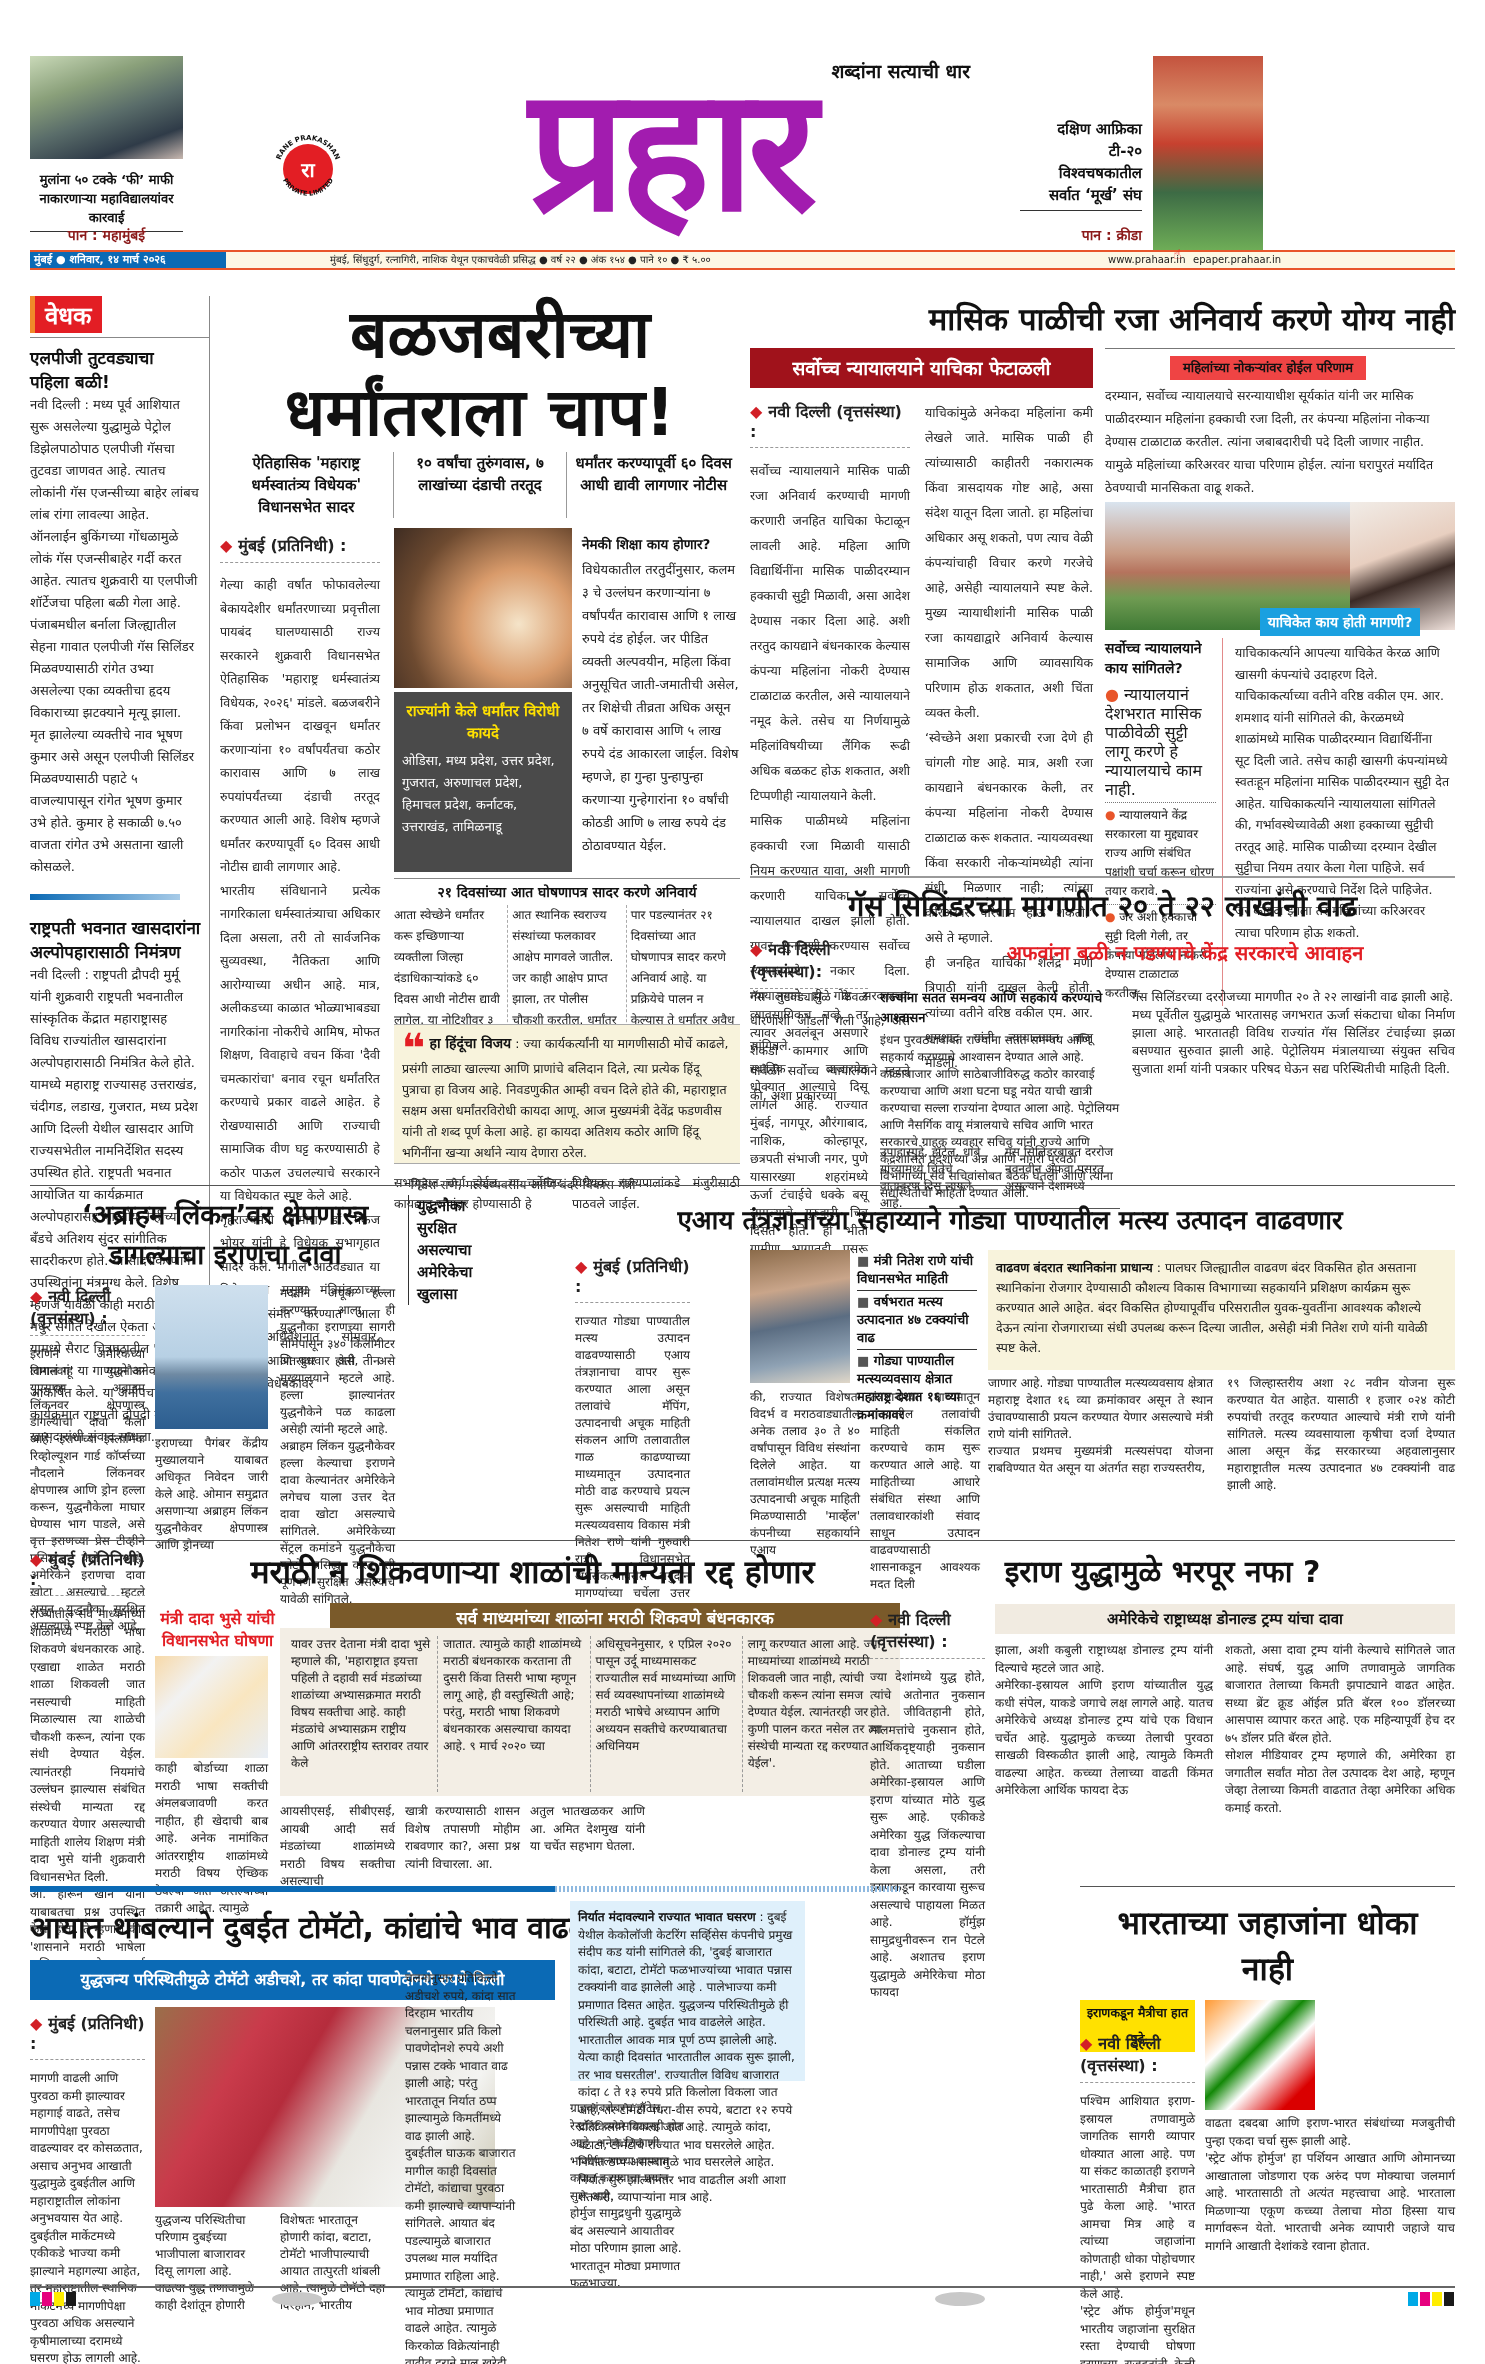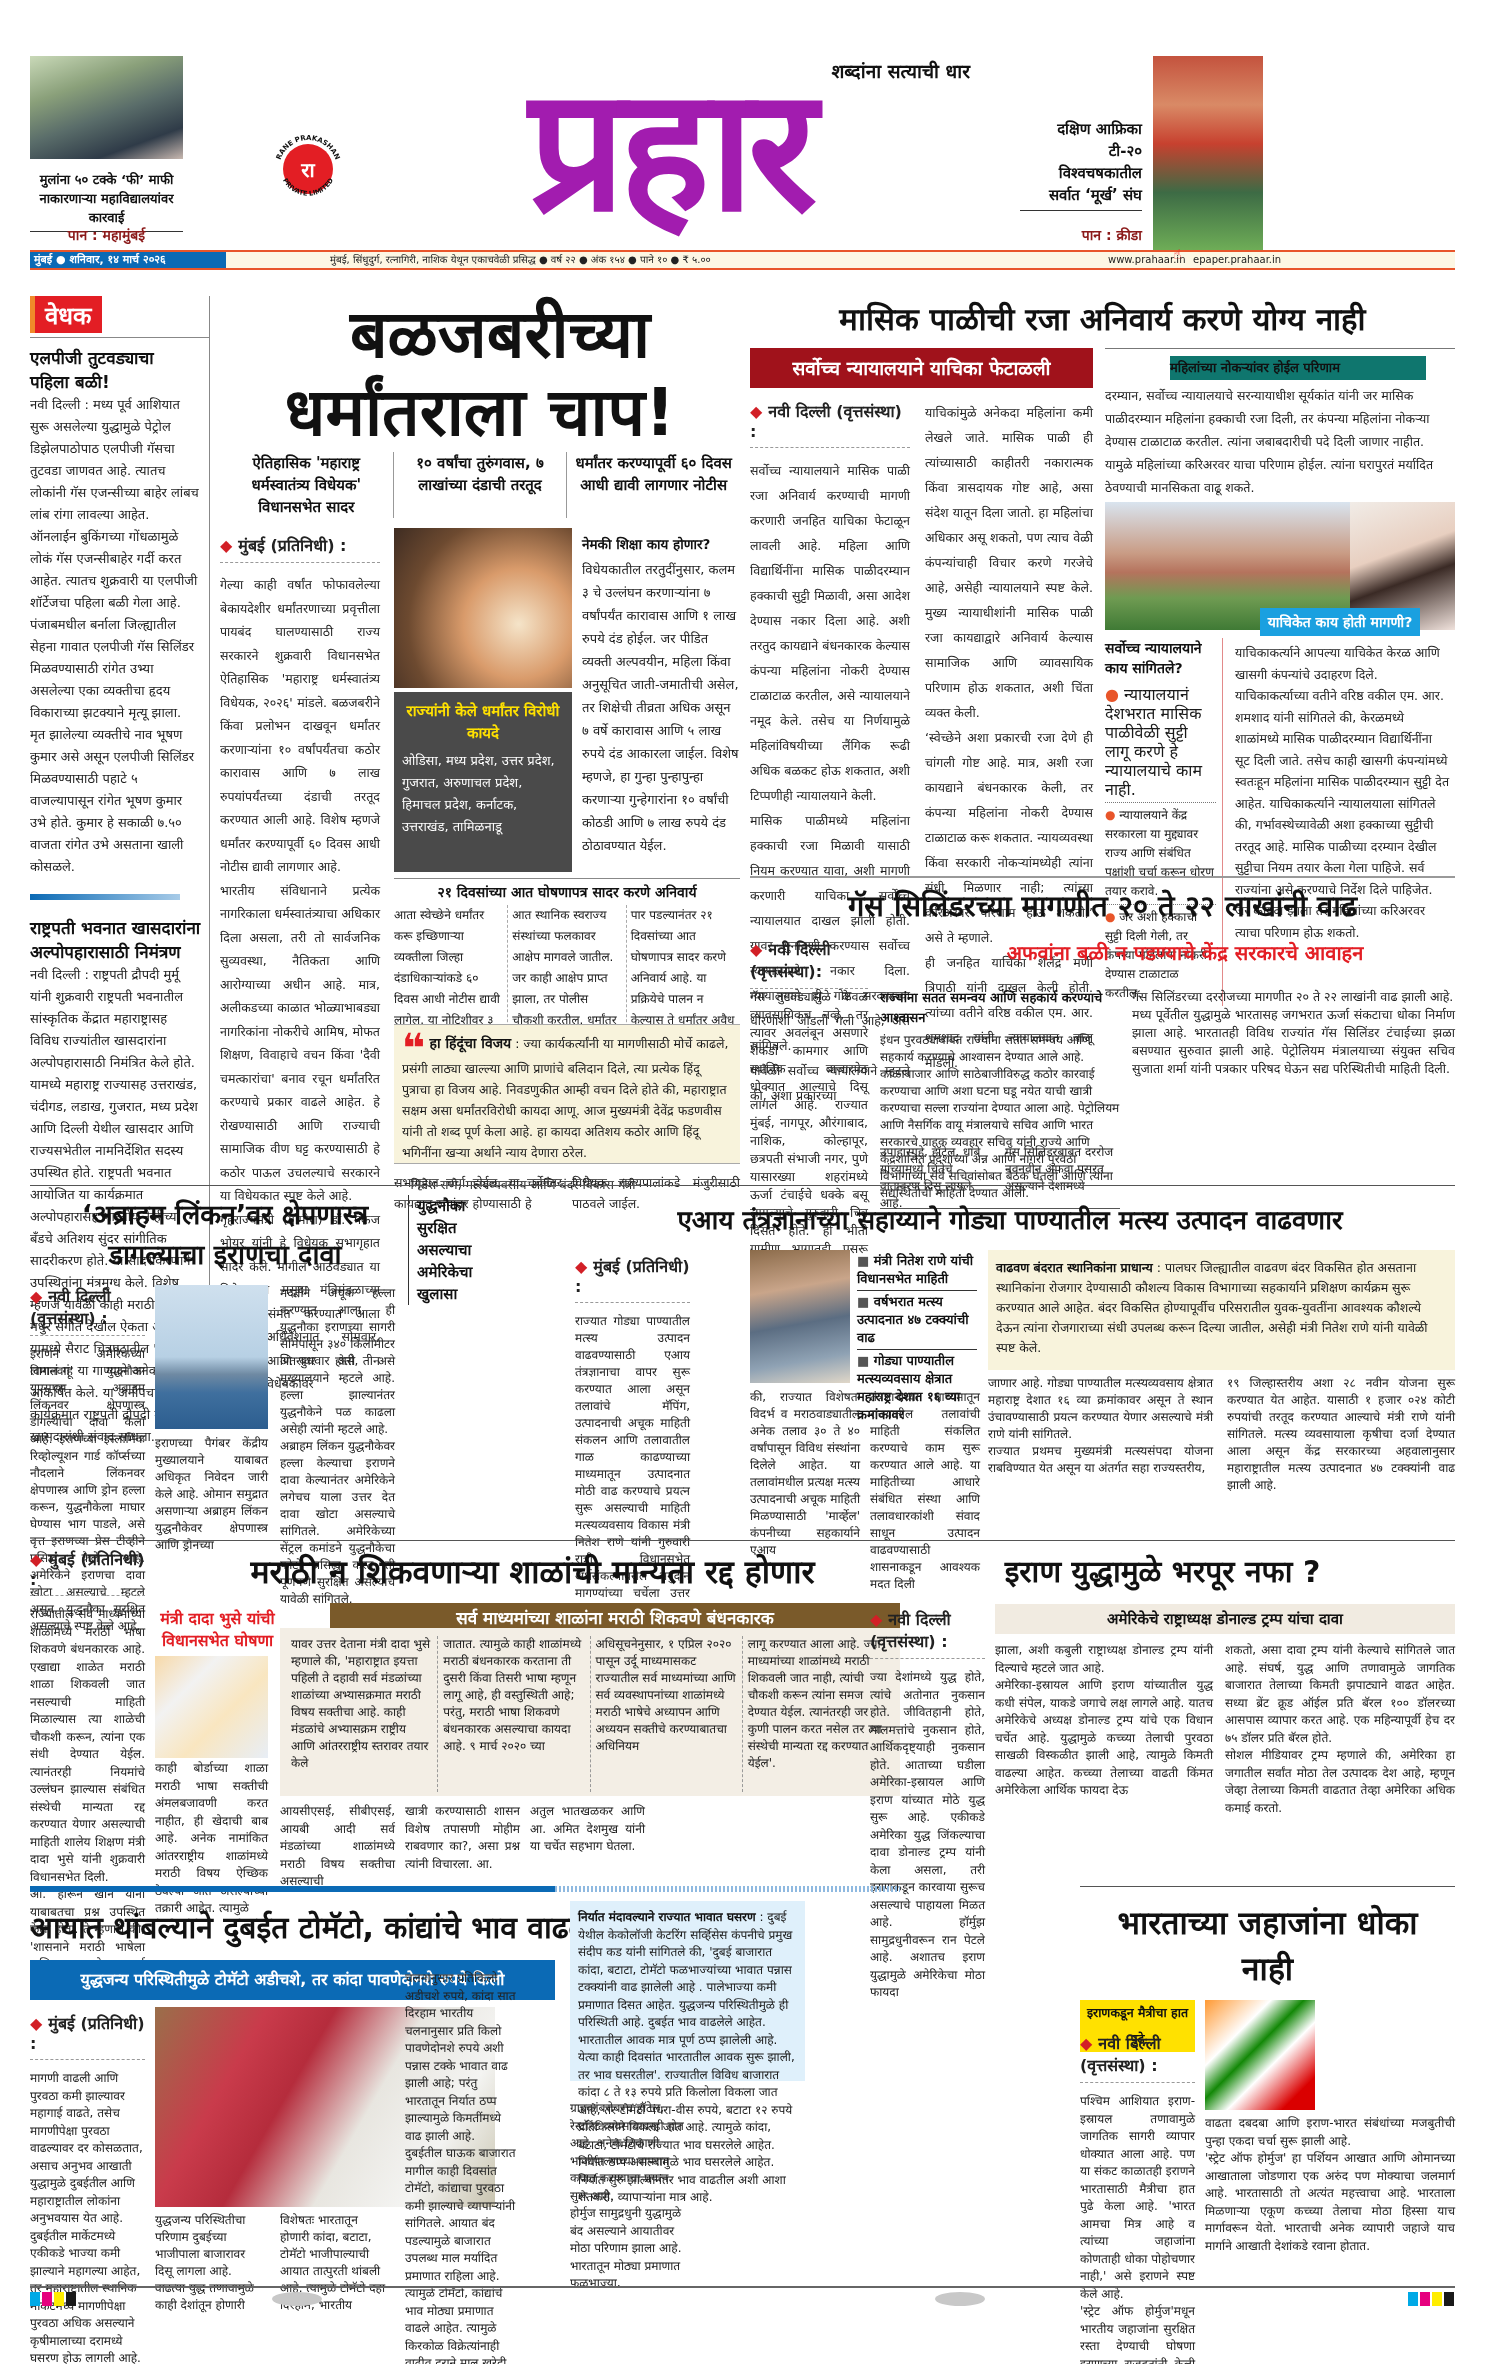--- a/index.html
+++ b/index.html
@@ -101,33 +101,33 @@
     <span>: ज्या कार्यकर्त्यांनी या मागणीसाठी मोर्चे काढले, प्रसंगी लाठ्या खाल्ल्या आणि प्राणांचे बलिदान दिले, त्या प्रत्येक हिंदू पुत्राचा हा विजय आहे. निवडणुकीत आम्ही वचन दिले होते की, महाराष्ट्रात सक्षम असा धर्मांतरविरोधी कायदा आणू. आज मुख्यमंत्री देवेंद्र फडणवीस यांनी तो शब्द पूर्ण केला आहे. हा कायदा अतिशय कठोर आणि हिंदू भगिनींना खऱ्या अर्थाने न्याय देणारा ठरेल.</span>
     <div style="margin-top:11px">- नितेश राणे, मत्स्यव्यवसाय आणि बंदरे विकास मंत्री</div>
   </div>
   <div class="abs" style="left:174px;top:876px;width:346px;display:flex;gap:10px">
     <div class="body-text" style="flex:1;font-size:12.5px;line-height:21px">सभागृहात चर्चा होईल. या चर्चेनंतर कायद्यात रूपांतर होण्यासाठी हे</div>
     <div class="body-text" style="flex:1;font-size:12.5px;line-height:21px">विधेयक राज्यपालांकडे मंजुरीसाठी पाठवले जाईल.</div>
   </div>
 </div>
 
 <div class="abs" style="left:750px;top:296px;width:705px;height:580px">
-  <div class="hl" style="text-align:center;font-size:31px;line-height:46px">मासिक पाळीची रजा अनिवार्य करणे योग्य नाही</div>
+  <div class="hl" style="text-align:right;font-size:31px;line-height:46px">मासिक पाळीची रजा अनिवार्य करणे योग्य नाही</div>
   <div class="abs" style="left:0;top:52px;width:343px;height:40px;background:#a0121b;color:#fff;font-weight:bold;font-size:19px;line-height:40px;text-align:center">सर्वोच्च न्यायालयाने याचिका फेटाळली</div>
   <div class="abs" style="left:0;top:104px;width:160px">
     <div class="dateline"><span class="dia">◆</span><span>नवी दिल्ली (वृत्तसंस्था) :</span></div>
     <div class="body-text" style="white-space:pre-line;font-size:12.5px;line-height:25px">सर्वोच्च न्यायालयाने मासिक पाळी रजा अनिवार्य करण्याची मागणी करणारी जनहित याचिका फेटाळून लावली आहे. महिला आणि विद्यार्थिनींना मासिक पाळीदरम्यान हक्काची सुट्टी मिळावी, असा आदेश देण्यास नकार दिला आहे. अशी तरतुद कायद्याने बंधनकारक केल्यास कंपन्या महिलांना नोकरी देण्यास टाळाटाळ करतील, असे न्यायालयाने नमूद केले. तसेच या निर्णयामुळे महिलांविषयीच्या लैंगिक रूढी अधिक बळकट होऊ शकतात, अशी टिप्पणीही न्यायालयाने केली.
 मासिक पाळीमध्ये महिलांना हक्काची रजा मिळावी यासाठी नियम करण्यात यावा, अशी मागणी करणारी याचिका सर्वोच्च न्यायालयात दाखल झाली होती. यावर सुनावणी करण्यास सर्वोच्च न्यायालयाने नकार दिला. न्यायालयाने ही गोष्ट सरकारच्या धोरणांशी जोडली गेली आहे, असे सांगितले.
 यावेळी सर्वोच्च न्यायालयाने म्हटले की, अशा प्रकारच्या</div>
   </div>
   <div class="abs body-text" style="left:175px;top:104px;width:168px;white-space:pre-line;font-size:12.5px;line-height:25px">याचिकांमुळे अनेकदा महिलांना कमी लेखले जाते. मासिक पाळी ही त्यांच्यासाठी काहीतरी नकारात्मक किंवा त्रासदायक गोष्ट आहे, असा संदेश यातून दिला जातो. हा महिलांचा अधिकार असू शकतो, पण त्याच वेळी कंपन्यांचाही विचार करणे गरजेचे आहे, असेही न्यायालयाने स्पष्ट केले. मुख्य न्यायाधीशांनी मासिक पाळी रजा कायद्याद्वारे अनिवार्य केल्यास सामाजिक आणि व्यावसायिक परिणाम होऊ शकतात, अशी चिंता व्यक्त केली.
 ‘स्वेच्छेने अशा प्रकारची रजा देणे ही चांगली गोष्ट आहे. मात्र, अशी रजा कायद्याने बंधनकारक केली, तर कंपन्या महिलांना नोकरी देण्यास टाळाटाळ करू शकतात. न्यायव्यवस्था किंवा सरकारी नोकऱ्यांमध्येही त्यांना संधी मिळणार नाही; त्यांच्या करिअरवर परिणाम होऊ शकतो,’ असे ते म्हणाले.
 ही जनहित याचिका शैलेंद्र मणी त्रिपाठी यांनी दाखल केली होती. त्यांच्या वतीने वरिष्ठ वकील एम. आर. शमशाद यांनी न्यायालयात बाजू मांडली.</div>
   <div class="abs" style="left:355px;top:52px;width:350px;border-top:1px solid #777"></div>
-  <div class="abs hl" style="left:420px;top:60px;width:256px;background:#0f766e;text-align:left;font-size:13px;line-height:24px">महिलांच्या नोकऱ्यांवर होईल परिणाम</div>
+  <div class="abs hl" style="left:420px;top:60px;width:196px;background:#ef4444;text-align:center;font-size:13px;line-height:24px">महिलांच्या नोकऱ्यांवर होईल परिणाम</div>
   <div class="abs" style="left:355px;top:88px;width:350px;font-size:12.5px;line-height:23px;color:#222">दरम्यान, सर्वोच्च न्यायालयाचे सरन्यायाधीश सूर्यकांत यांनी जर मासिक पाळीदरम्यान महिलांना हक्काची रजा दिली, तर कंपन्या महिलांना नोकऱ्या देण्यास टाळाटाळ करतील. त्यांना जबाबदारीची पदे दिली जाणार नाहीत. यामुळे महिलांच्या करिअरवर याचा परिणाम होईल. त्यांना घरापुरतं मर्यादित ठेवण्याची मानसिकता वाढू शकते.</div>
   <div class="img" style="left:355px;top:206px;width:245px;height:128px;background:linear-gradient(180deg,#d9e4ef 0%,#c99c85 40%,#b5735d 55%,#6f9b52 75%,#3f7a35 100%)"></div>
   <div class="img" style="left:600px;top:206px;width:105px;height:128px;background:linear-gradient(160deg,#f1ece7 0%,#e8cfc0 40%,#3a2a25 60%,#f0e2dc 100%)"></div>
   <div class="abs" style="left:355px;top:342px;width:118px;border-right:1px solid #e28a8a;padding-right:6px">
     <div class="hl" style="font-size:14px;line-height:20px;margin-bottom:4px">सर्वोच्च न्यायालयाने काय सांगितले?</div>
     <div style="font-size:16px;line-height:19px;border-bottom:1px dotted #777;padding:3px 0"><span style="color:#e8552a">● </span><span>न्यायालयानं देशभरात मासिक पाळीवेळी सुट्टी लागू करणे हे न्यायालयाचे काम नाही.</span></div>
     <div style="font-size:12px;line-height:19px;border-bottom:1px dotted #777;padding:3px 0"><span style="color:#e8552a">● </span><span>न्यायालयाने केंद्र सरकारला या मुद्द्यावर राज्य आणि संबंधित पक्षांशी चर्चा करून धोरण तयार करावे.</span></div>
     <div style="font-size:12px;line-height:19px;padding:3px 0"><span style="color:#e8552a">● </span><span>जर अशी हक्काची सुट्टी दिली गेली, तर कंपन्या महिलांना नोकरी देण्यास टाळाटाळ करतील.</span></div>
   </div>
   <div class="abs hl" style="left:510px;top:312px;width:160px;background:#1aa0e0;color:#fff;text-align:center;font-size:14px;line-height:28px">याचिकेत काय होती मागणी?</div>

